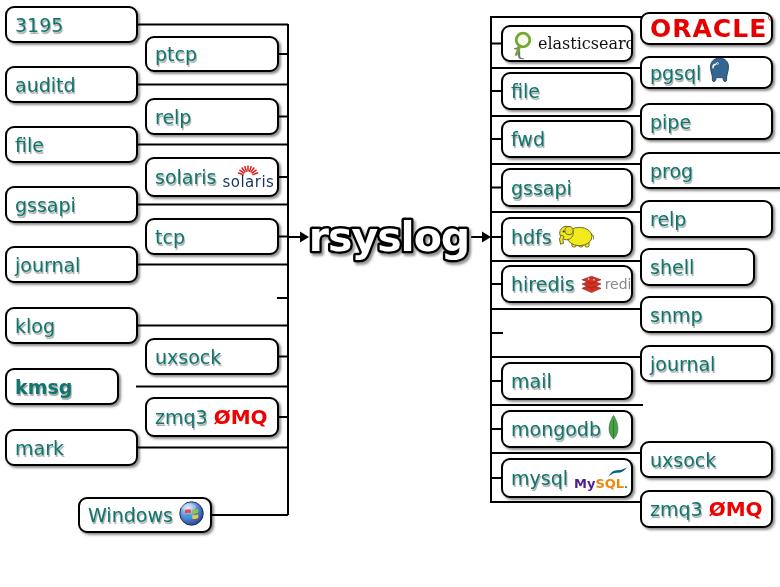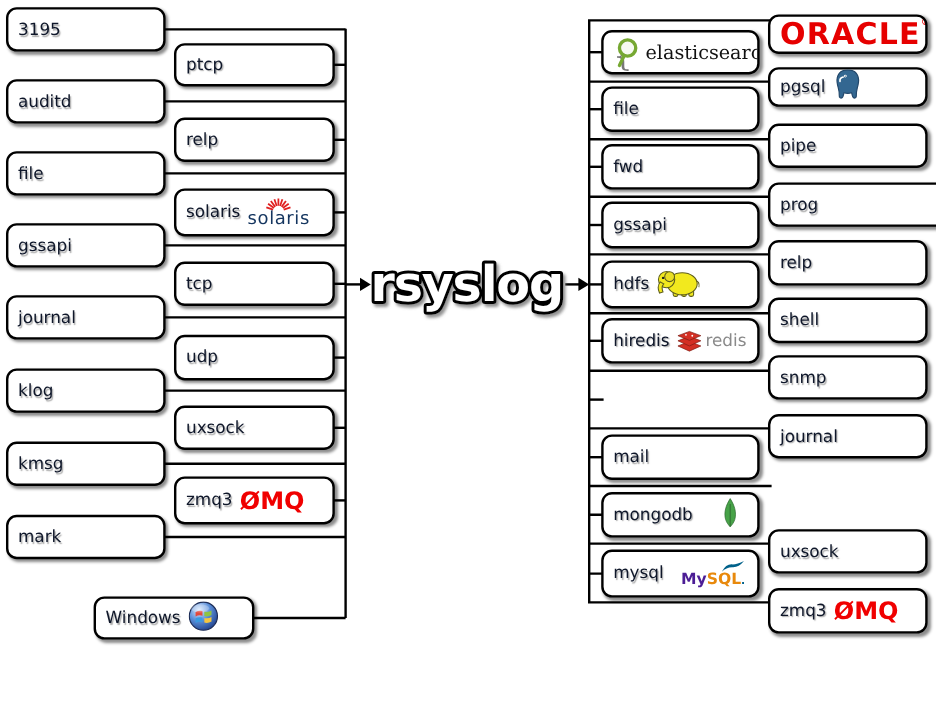--- a/index.html
+++ b/index.html
@@ -5,21 +5,21 @@
   html,body{margin:0;padding:0;background:#fff;}
   #canvas{position:relative;width:780px;height:587px;background:#fff;overflow:hidden;
           font-family:"DejaVu Sans",sans-serif;}
   #wires{position:absolute;left:0;top:0;}
   #rsyslog-text{font-family:"DejaVu Sans",sans-serif;font-weight:bold;font-size:41px;
           letter-spacing:-1px;fill:#ffffff;stroke:#000000;stroke-width:5px;
           paint-order:stroke;stroke-linejoin:round;}
   .node{position:absolute;background:#fff;border:2px solid #000;border-radius:9px;
         box-shadow:2px 2px 2.5px rgba(0,0,0,0.45);display:flex;align-items:center;
         padding:0 8px;box-sizing:border-box;gap:6px;overflow:hidden;}
-  .lbl{font-size:14px;color:#0f172a;white-space:nowrap;
+  .lbl{font-size:19px;color:#0f766e;white-space:nowrap;
        text-shadow:1px 1.5px 1px rgba(0,0,0,0.35);}
   .oracle-lbl{font-weight:700;font-size:25px;letter-spacing:1px;margin:0 auto;
        text-shadow:none;}
   .oracle-reg{font-size:8px;vertical-align:top;}
   
   .omq-text{font-weight:800;font-size:20px;white-space:nowrap;}
   .solaris-logo{display:inline-flex;flex-direction:column;align-items:center;line-height:1;}
   .sol-rays{margin-bottom:-2px;}
   .sol-text{font-size:15px;letter-spacing:0.5px;font-weight:500;}
   .es-logo{display:inline-flex;align-items:center;}
@@ -102,21 +102,21 @@
   </div>
     <div class="node" style="left: 5px; top: 186px; width: 133px; height: 37px;">
     <span class="lbl">gssapi</span>
   </div>
     <div class="node" style="left: 5px; top: 246px; width: 133px; height: 37px;">
     <span class="lbl">journal</span>
   </div>
     <div class="node" style="left: 5px; top: 307px; width: 133px; height: 37px;">
     <span class="lbl">klog</span>
   </div>
-    <div class="node" style="left: 5px; top: 368px; width: 133px; height: 37px;">
+    <div class="node" style="left: 5px; top: 368px; width: 114px; height: 37px; font-weight: bold;">
     <span class="lbl">kmsg</span>
   </div>
     <div class="node" style="left: 5px; top: 429px; width: 133px; height: 37px;">
     <span class="lbl">mark</span>
   </div>
     <div class="node" style="left: 145px; top: 36px; width: 134px; height: 36px;">
     <span class="lbl">ptcp</span>
   </div>
     <div class="node" style="left: 145px; top: 98px; width: 134px; height: 37px;">
     <span class="lbl">relp</span>
@@ -133,23 +133,20 @@
           <line x1="14.5" y1="7.2" x2="12.4" y2="1.1" stroke="#e02020" stroke-width="1.6"></line>
           <line x1="13.1" y1="8.0" x2="9.2" y2="2.7" stroke="#e02020" stroke-width="1.6"></line>
           <line x1="12.0" y1="9.1" x2="6.7" y2="5.2" stroke="#e02020" stroke-width="1.6"></line>
           <line x1="11.2" y1="10.5" x2="5.1" y2="8.4" stroke="#e02020" stroke-width="1.6"></line>
         </svg>
         <span class="sol-text" style="color:#14355f">solaris</span>
       </span>
     </div>
     <div class="node" style="left: 145px; top: 218px; width: 134px; height: 37px;">
     <span class="lbl">tcp</span>
-  </div>
-    <div class="node" style="left: 145px; top: 279px; width: 134px; height: 38px;">
-    <span class="lbl">udp</span>
   </div>
     <div class="node" style="left: 145px; top: 338px; width: 134px; height: 37px;">
     <span class="lbl">uxsock</span>
   </div>
     <div class="node" style="left: 145px; top: 397px; width: 134px; height: 40px;">
     <span class="lbl">zmq3</span>
   <span class="omq-text" style="color: rgb(240, 0, 0);">ØMQ</span>
     </div>
     <div class="node" style="left: 78px; top: 497px; width: 134px; height: 36px;">
     <span class="lbl">Windows</span>
@@ -253,21 +250,21 @@
     </div>
     <div class="node" style="left: 640px; top: 103px; width: 133px; height: 37px;">
     <span class="lbl">pipe</span>
   </div>
     <div class="node" style="left: 640px; top: 152px; width: 156px; height: 37px;">
     <span class="lbl">prog</span>
   </div>
     <div class="node" style="left: 640px; top: 200px; width: 133px; height: 38px;">
     <span class="lbl">relp</span>
   </div>
-    <div class="node" style="left: 640px; top: 248px; width: 133px; height: 38px;">
+    <div class="node" style="left: 640px; top: 248px; width: 115px; height: 38px;">
     <span class="lbl">shell</span>
   </div>
     <div class="node" style="left: 640px; top: 296px; width: 133px; height: 37px;">
     <span class="lbl">snmp</span>
   </div>
     <div class="node" style="left: 640px; top: 345px; width: 133px; height: 37px;">
     <span class="lbl">journal</span>
   </div>
     <div class="node" style="left: 640px; top: 441px; width: 133px; height: 37px;">
     <span class="lbl">uxsock</span>

